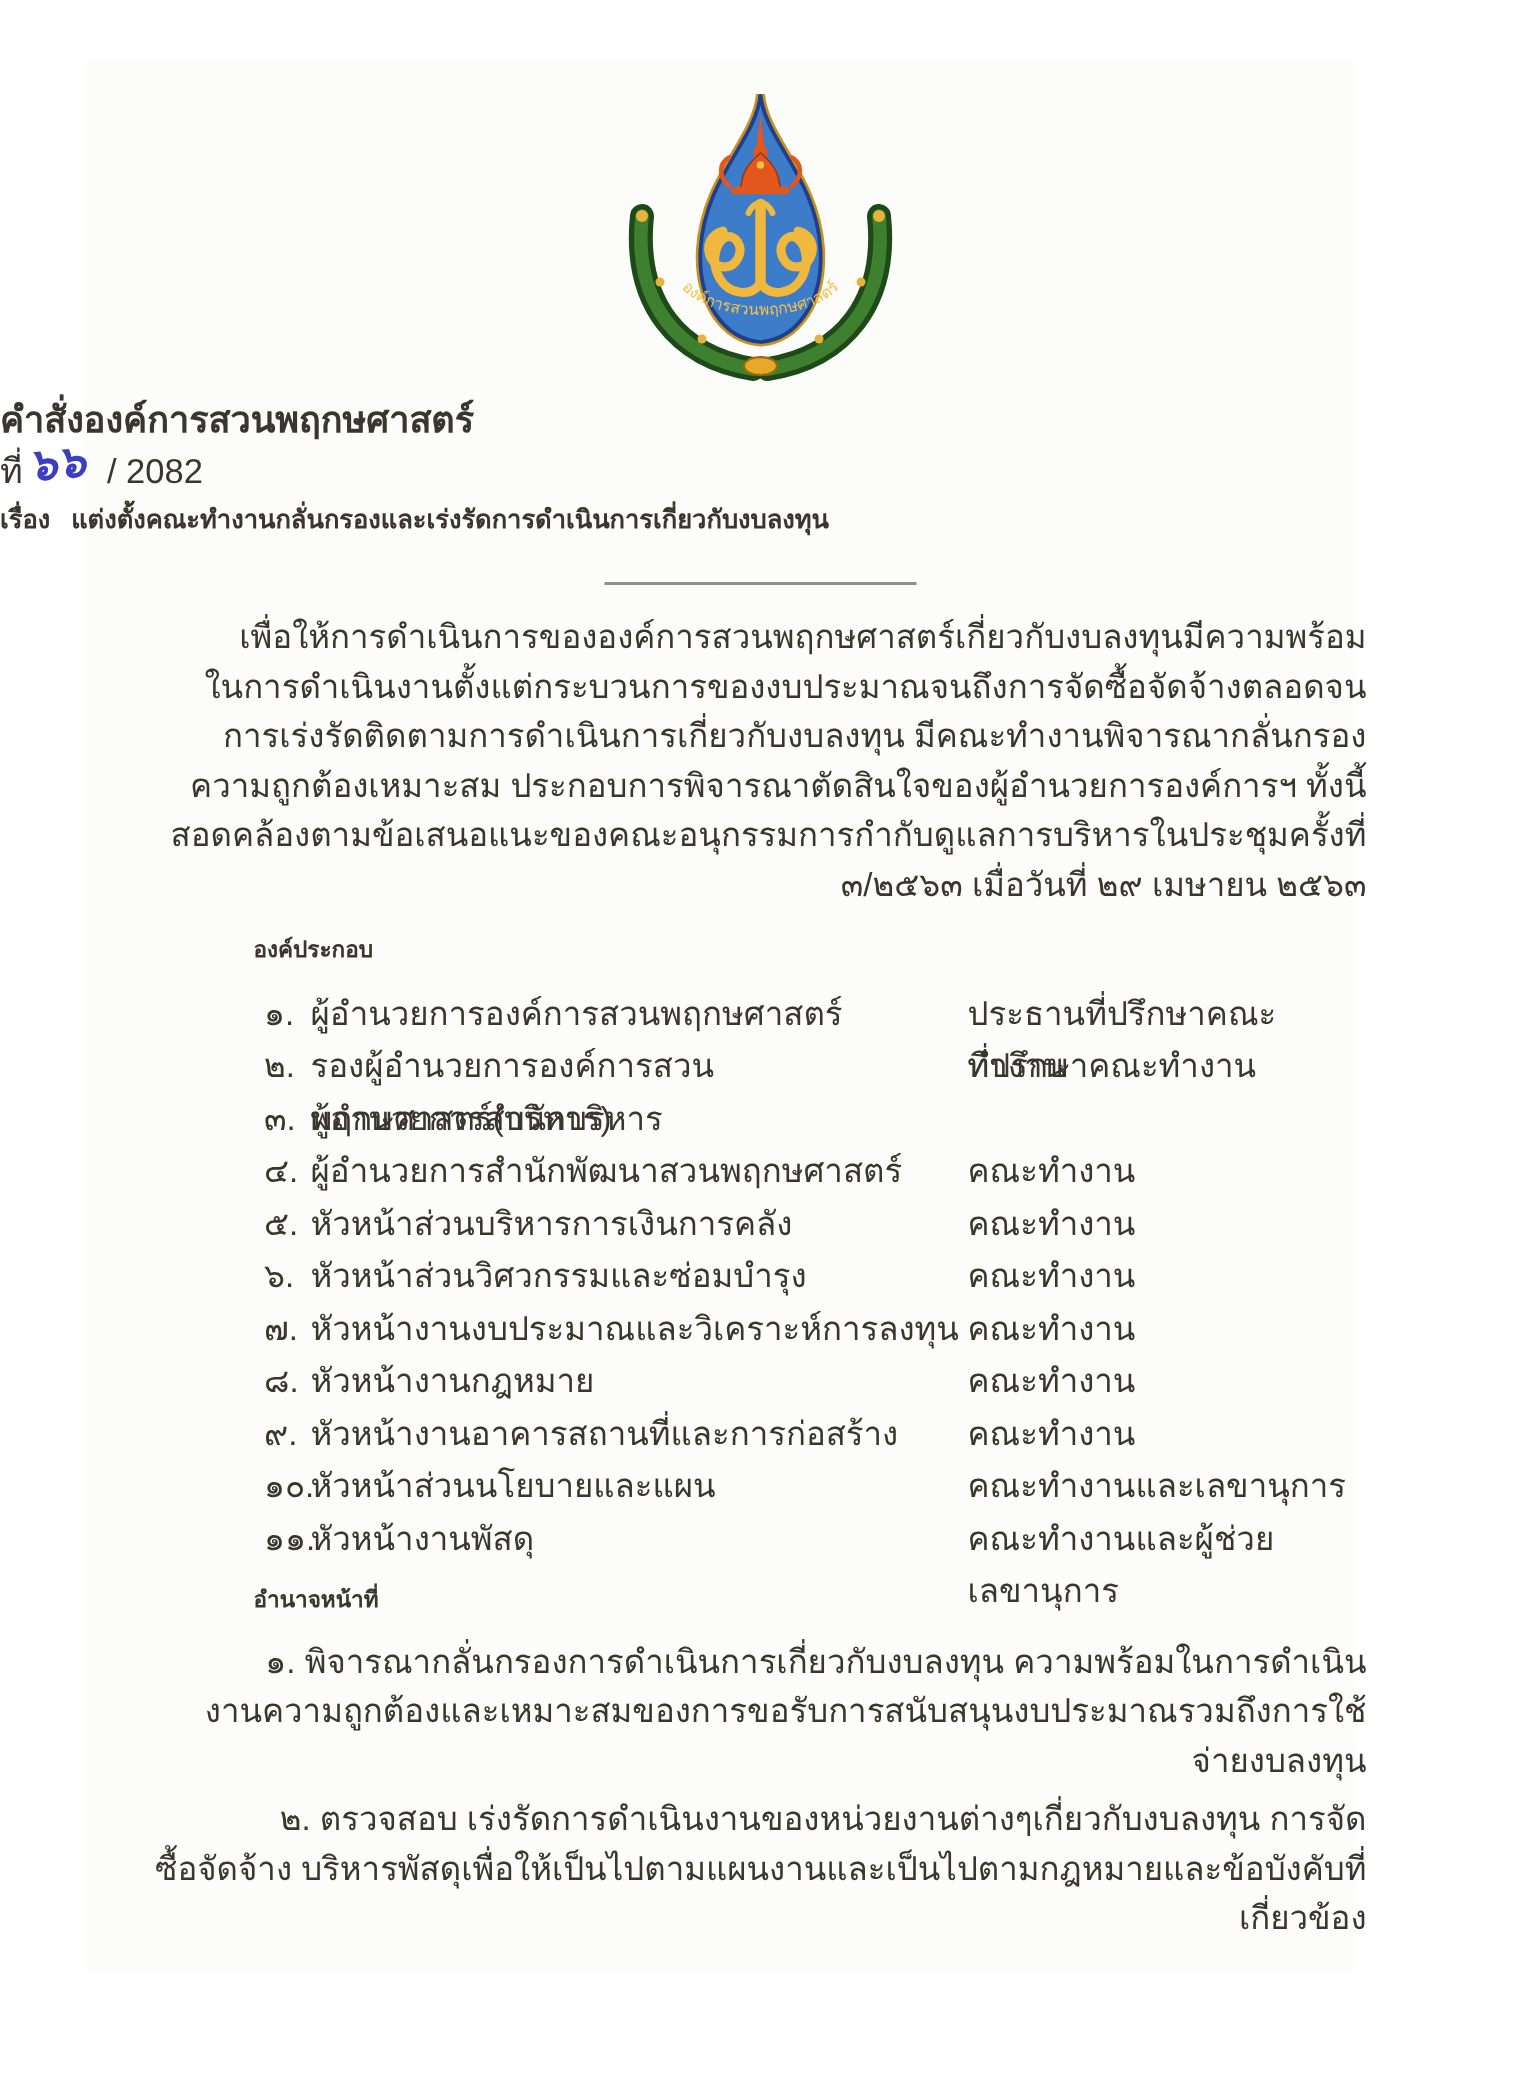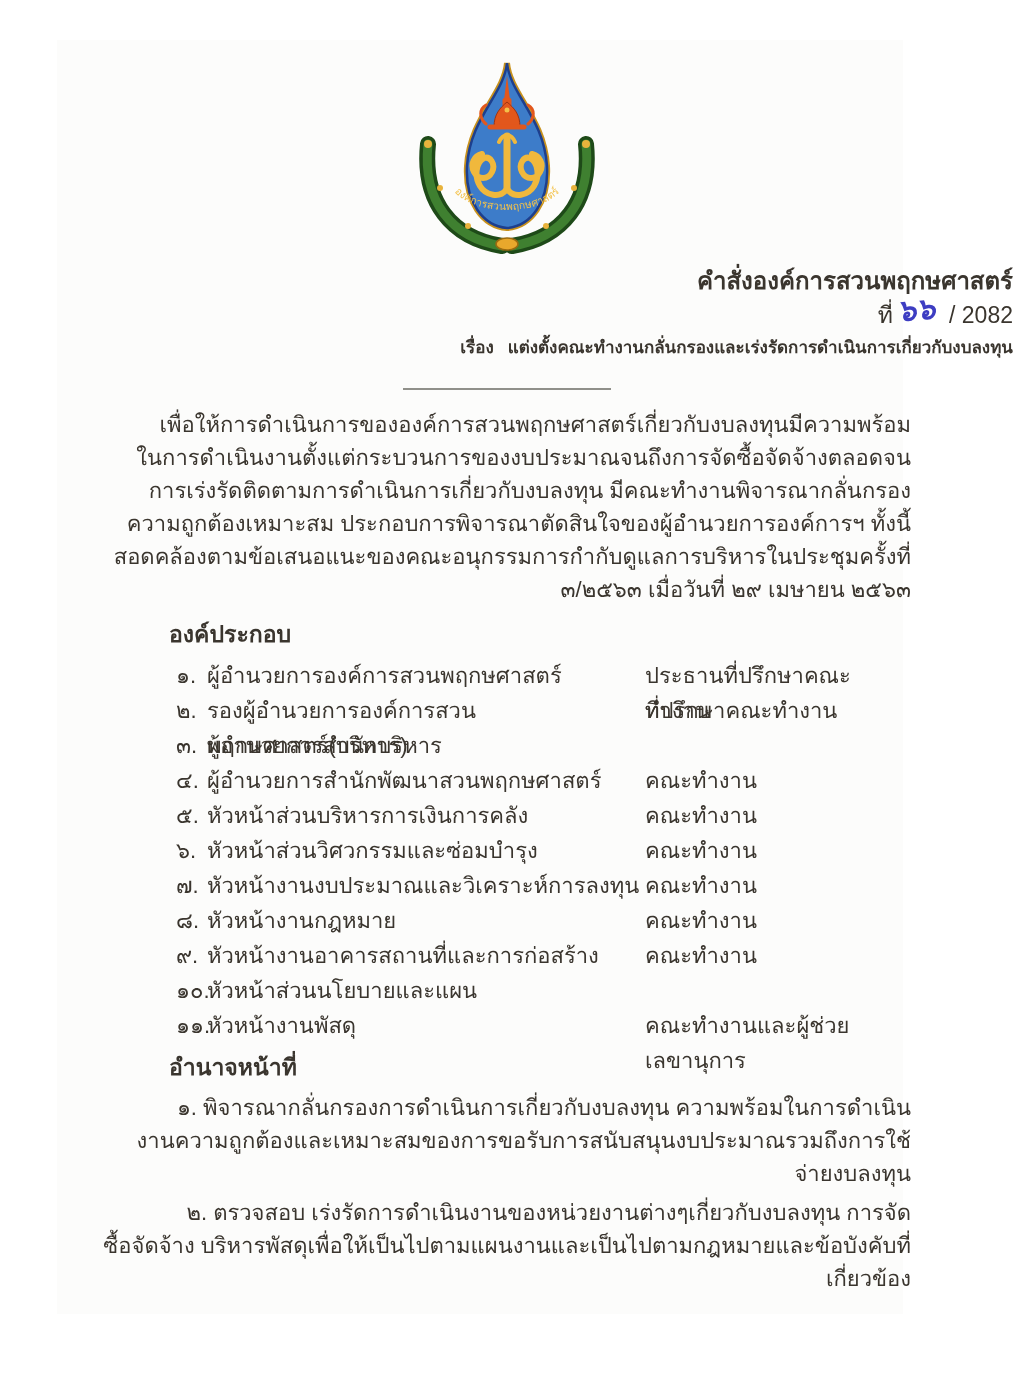--- a/index.html
+++ b/index.html
@@ -16,21 +16,21 @@
     position:absolute; left:57px; top:40px;
     width:846px; height:1274px;
     background:#fcfcfb;
   }
   .logo {
     position:absolute; left:416px; top:60px;
     width:182px; height:194px;
   }
   .title-block {
     position:absolute; top:266px; left:0; width:1013px;
-    text-align:right;
+    text-align:left;
   }
   .doc-title { font-size:24px; font-weight:bold; line-height:30px; }
   .doc-number { font-size:23px; line-height:34px; }
   .handwritten {
     display:inline-block;
     color:#3d3dc2;
     font-size:30px; font-weight:bold; font-style:italic;
     transform:translateY(-3px) rotate(-5deg);
     margin:0 14px 0 2px;
   }
@@ -41,21 +41,21 @@
     position:absolute; top:388px; left:403px;
     width:208px; height:2px; background:#90908a;
   }
   .content {
     position:absolute; left:103px; top:408px; width:808px;
     font-size:22px; line-height:33px;
   }
   .para { text-indent:56px; margin-bottom:10px; text-align:right; }
   .para2 { margin-bottom:2px; }
   .section-heading {
-    font-size:23px; font-weight:bold;
+    font-size:15px; font-weight:bold;
     margin:0 0 6px 66px; line-height:36px;
   }
   .duties-heading { margin-top:6px; }
   .member-list { margin-left:73px; }
   .member-row { display:flex; height:35px; line-height:35px; align-items:baseline; }
   .m-no   { width:31px; flex:none; }
   .m-name { width:438px; flex:none; }
   .m-role { flex:1; }
   .duty { text-indent:62px; margin-top:6px; margin-bottom:4px; }
 </style>
@@ -167,20 +167,21 @@
         <span class="m-role">คณะทำงาน</span>
       </div>
       <div class="member-row">
         <span class="m-no">๙.</span>
         <span class="m-name">หัวหน้างานอาคารสถานที่และการก่อสร้าง</span>
         <span class="m-role">คณะทำงาน</span>
       </div>
       <div class="member-row">
         <span class="m-no">๑๐.</span>
         <span class="m-name">หัวหน้าส่วนนโยบายและแผน</span>
+        <span class="m-role">คณะทำงานและเลขานุการ</span>
       </div>
       <div class="member-row">
         <span class="m-no">๑๑.</span>
         <span class="m-name">หัวหน้างานพัสดุ</span>
         <span class="m-role">คณะทำงานและผู้ช่วยเลขานุการ</span>
       </div>
     </div>
 
     <h3 class="section-heading duties-heading">อำนาจหน้าที่</h3>
 

